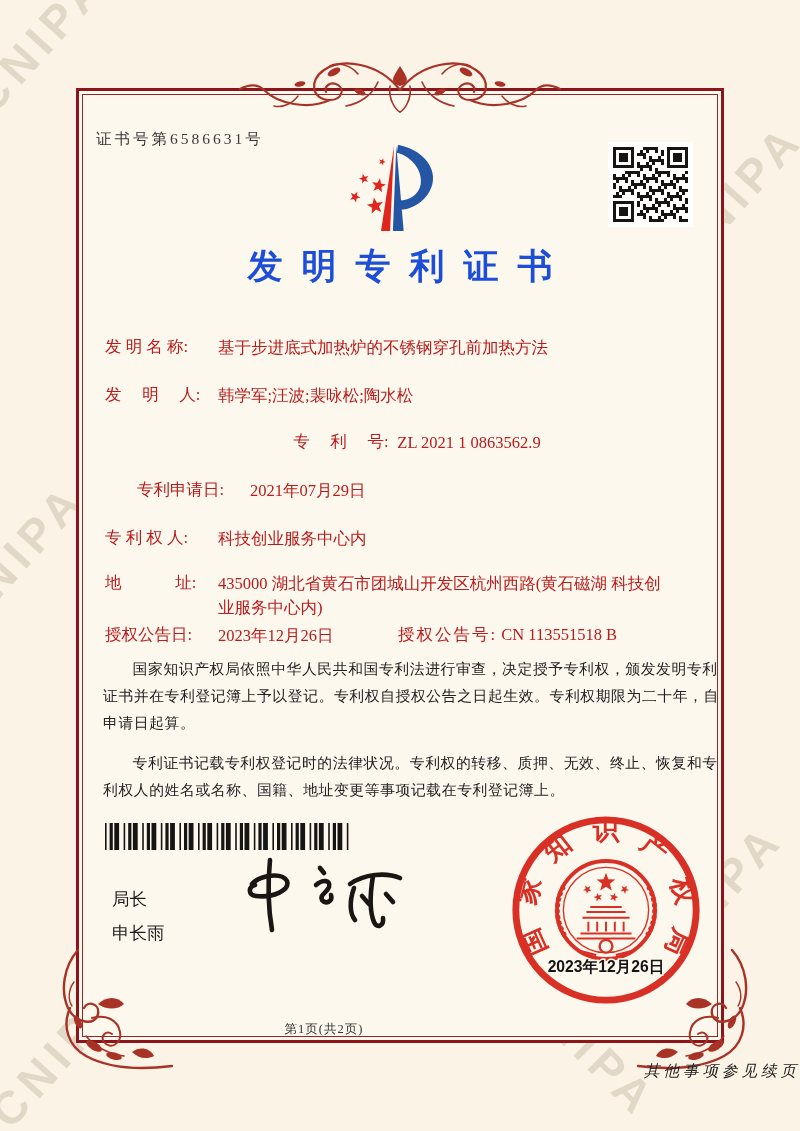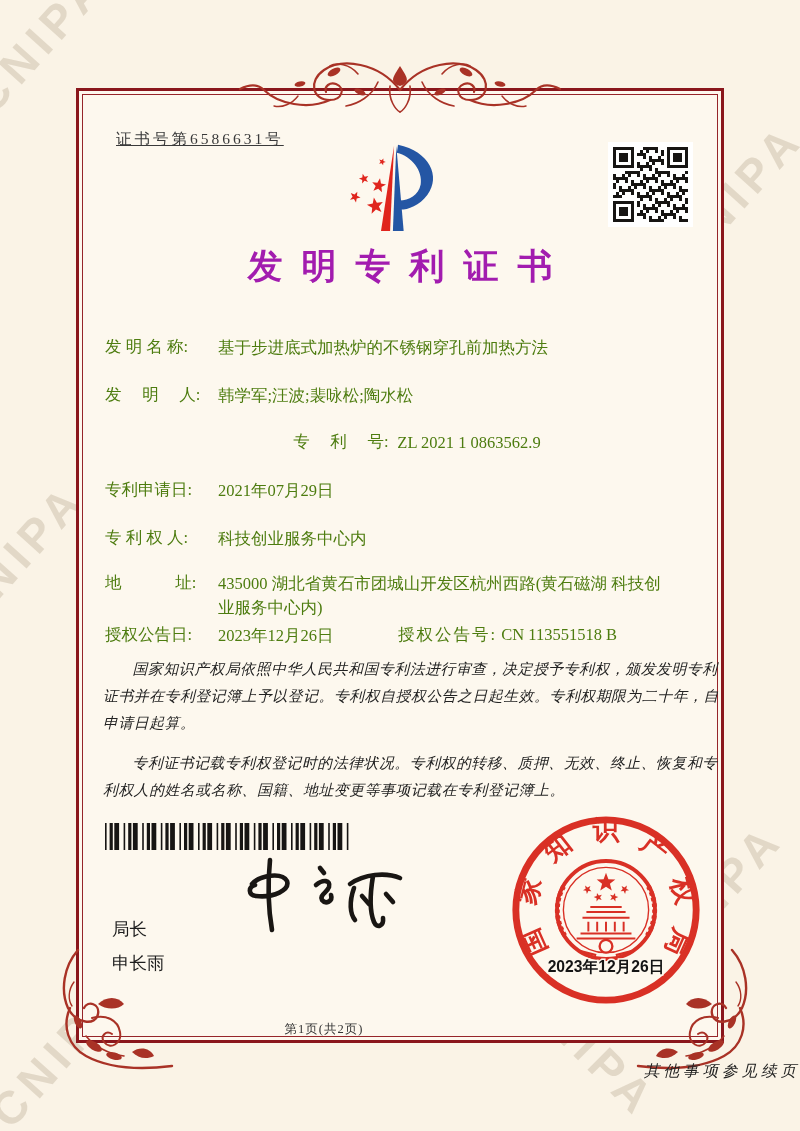--- a/index.html
+++ b/index.html
@@ -22,48 +22,48 @@
     background:#fdf8ee;
     border:3px solid #8a161c;
     box-sizing:border-box;
   }
   #frame-inner{
     position:absolute;left:3px;top:3px;right:3px;bottom:3px;
     border:1px solid #96252a;
   }
   #waves{position:absolute;left:76px;top:88px;z-index:2;pointer-events:none;}
   .content{position:absolute;z-index:5;}
-  #cert-no{left:116px;top:129px;font-size:15.5px;letter-spacing:3px;color:#3a3a3a;text-decoration:underline;}
+  #cert-no{left:96px;top:129px;font-size:15.5px;letter-spacing:3px;color:#3a3a3a;}
   #logo{left:338px;top:138px;width:120px;height:102px;}
   #qr{left:608px;top:142px;background:#ffffff;padding:5px;line-height:0;}
   #title{
     left:0;top:243px;width:800px;text-align:center;
     font-family:"Liberation Sans","DejaVu Sans",sans-serif;
-    font-weight:bold;font-size:35px;color:#a21caf;
+    font-weight:bold;font-size:35px;color:#1d4ed8;
     letter-spacing:19px;text-indent:19px;
   }
-  .field-row{left:105px;width:615px;font-size:16.5px;color:#4d7c0f;}
+  .field-row{left:105px;width:615px;font-size:16.5px;color:#b91c1c;}
   .field-label{display:inline-block;width:113px;vertical-align:top;white-space:pre;}
   .field-value{display:inline-block;vertical-align:top;max-width:460px;line-height:1.45;}
   #row-name{top:336px;}
   #row-inventor{top:384px;}
   #row-patno{top:431px;text-align:center;}
-  #row-appdate{top:479px;}
+  #row-appdate{top:479px;margin-left:32px;}
   #row-patentee{top:527px;}
   #row-address{top:572px;}
   #row-grant{top:624px;}
   #grant-no-pair{position:absolute;left:293px;top:0;white-space:nowrap;}
   #paragraphs{left:103px;top:656px;width:616px;}
   #paragraphs p{
     margin:0 0 13px 0;font-size:14.8px;line-height:1.82;
-    font-style:italic;letter-spacing:0.6px;text-indent:2em;color:#222;
+    letter-spacing:0.6px;text-indent:2em;color:#222;
     font-family:"Liberation Serif","DejaVu Serif",serif;
   }
   #barcode{left:105px;top:823px;line-height:0;}
-  #signer{left:112px;top:912px;font-size:17.5px;color:#1d1d1d;line-height:1.95;
+  #signer{left:112px;top:882px;font-size:17.5px;color:#1d1d1d;line-height:1.95;
     font-family:"Liberation Sans","DejaVu Sans",sans-serif;}
   #signature{left:228px;top:852px;}
   #seal{left:508px;top:812px;}
   #page-info{left:0;top:1021px;width:648px;text-align:center;font-size:12.5px;color:#333;letter-spacing:1px;}
   #footer-note{
     left:0;top:1061px;width:800px;text-align:right;
     font-size:15.5px;font-style:italic;letter-spacing:4px;color:#222;
   }
   .ornament{position:absolute;z-index:4;pointer-events:none;}
   #orn-top{left:238px;top:52px;}

